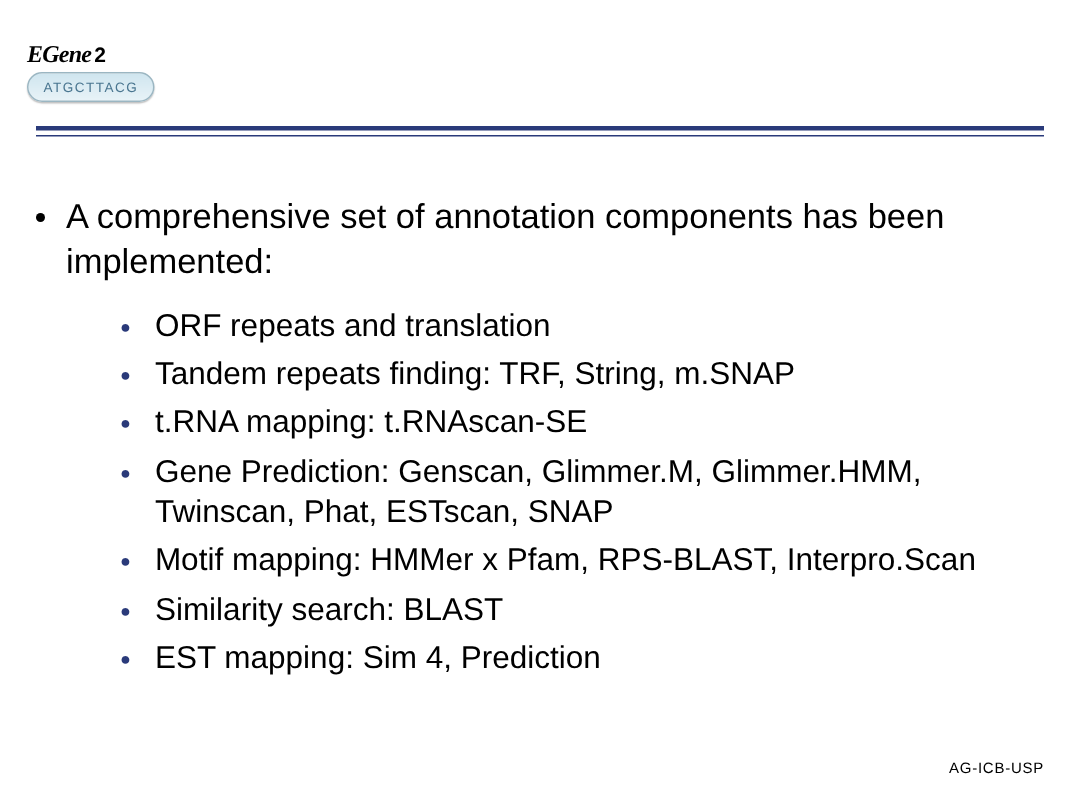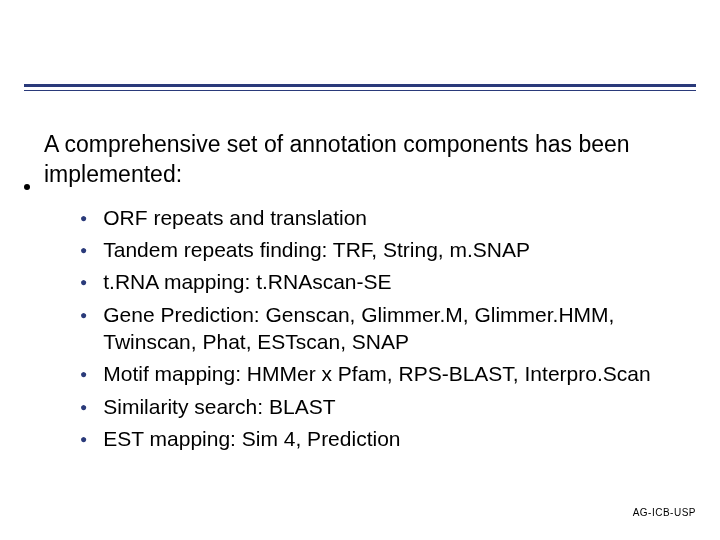--- a/index.html
+++ b/index.html
@@ -85,21 +85,20 @@
     position: absolute;
     top: 130px;
     left: 24px;
     right: 24px;
     font-size: 23px;
     line-height: 1.3;
   }
   .top-bullet {
     display: flex;
     margin-bottom: 0;
-    align-items: flex-end;
   }
   .top-bullet .disc {
     width: 6px;
     height: 6px;
     background: #000;
     border-radius: 50%;
     margin-top: 12px;
     margin-right: 14px;
     flex: 0 0 auto;
   }
@@ -139,20 +138,24 @@
     letter-spacing: 0.5px;
     margin-left: 39px;
   }
 </style>
 </head>
 <body>
 
 <div class="slide">
 
   <div class="logo">
+    <div>
+      <span class="logo-text">EGene</span><span class="logo-two">2</span>
+    </div>
+    <div class="capsule">ATGCTTACG</div>
   </div>
 
 
   <div class="rules">
     <div class="rule"></div>
     <div class="rule thin"></div>
   </div>
 
   <div class="content">
     <div class="top-bullet">

